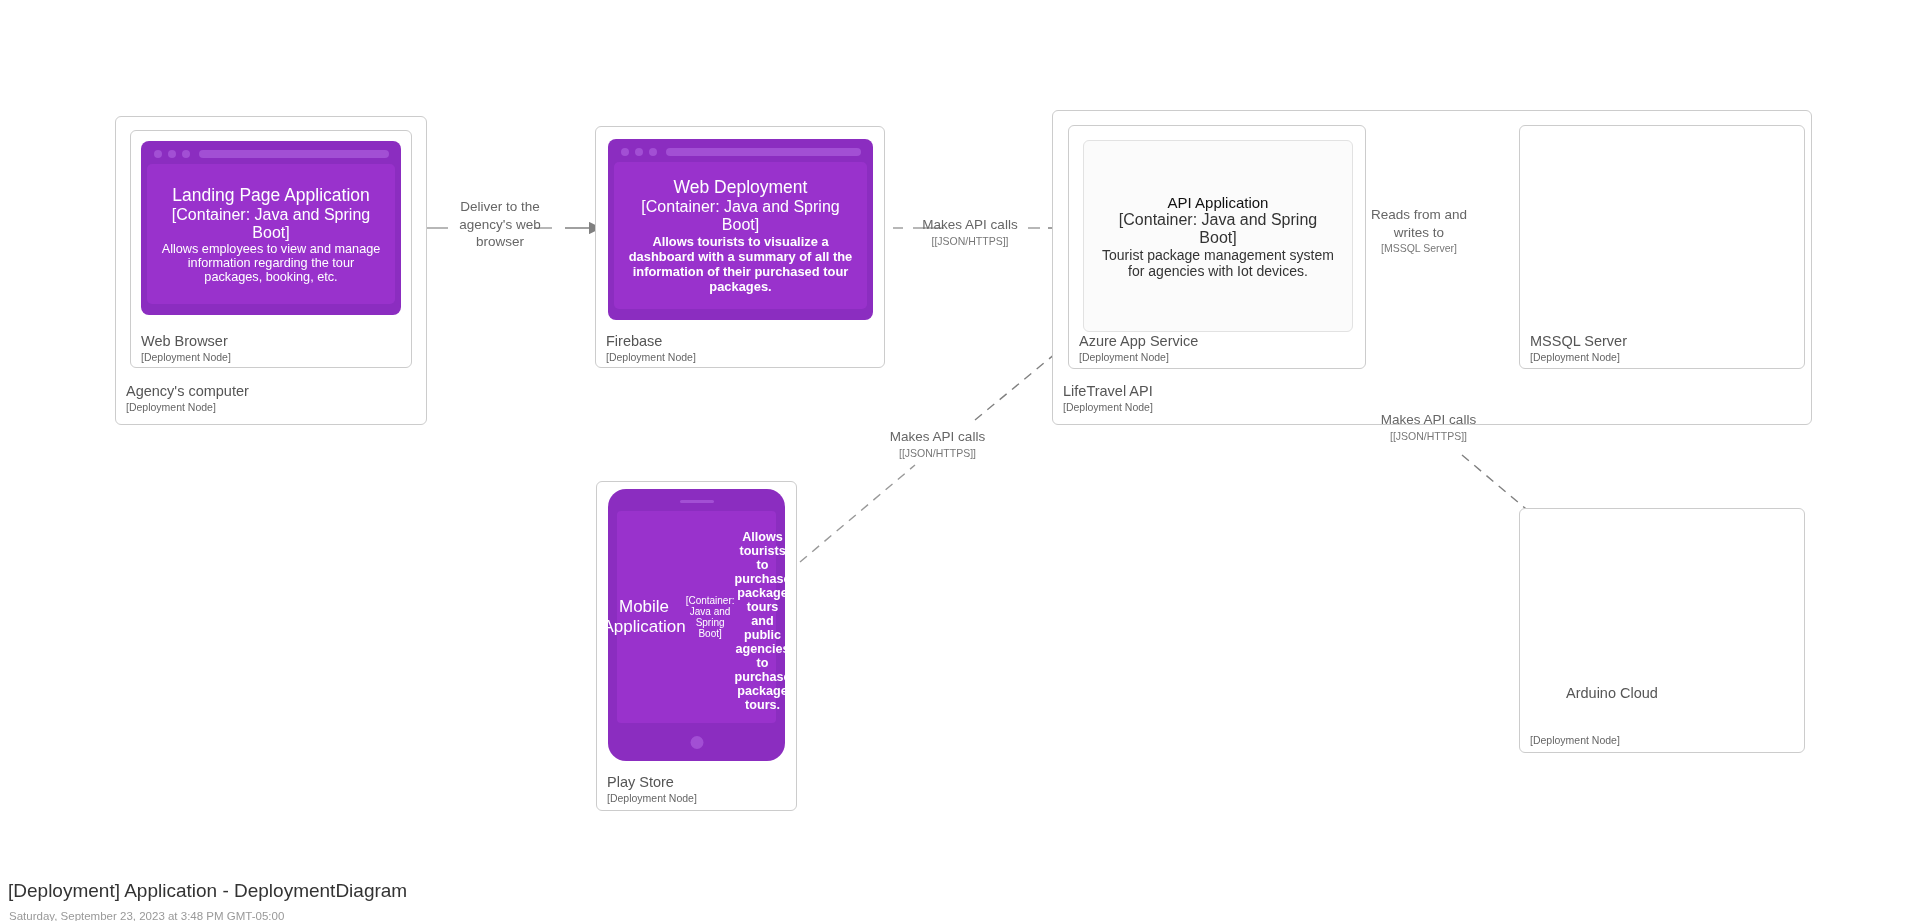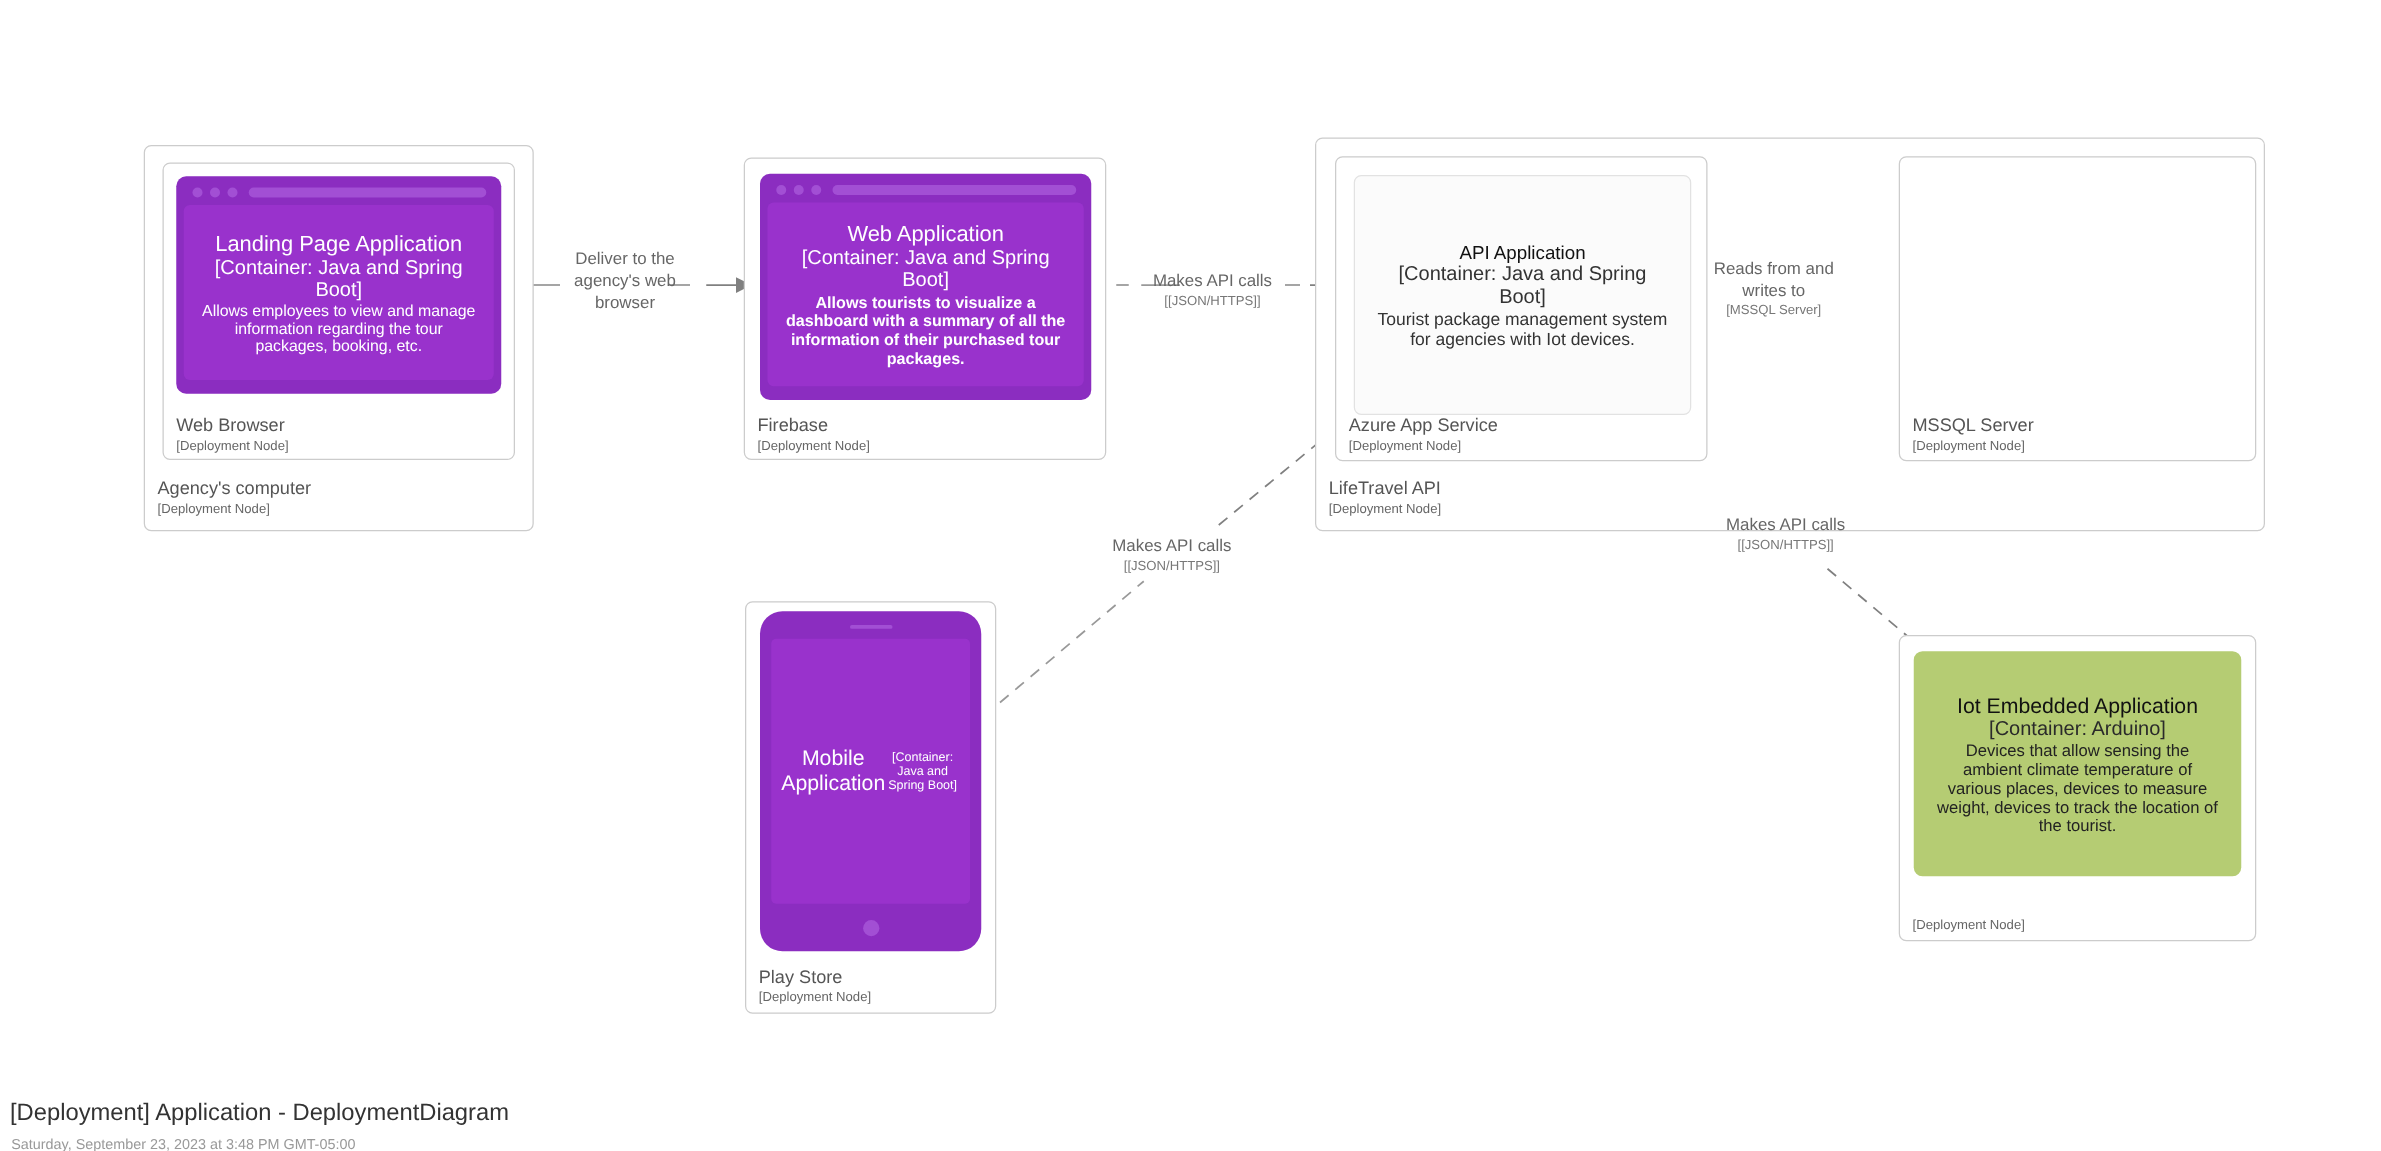--- a/index.html
+++ b/index.html
@@ -112,36 +112,37 @@
   <div class="dnode-type" style="left:606px;top:352px;">[Deployment Node]</div>
 
   <div class="browser" style="left:608px;top:139px;width:265px;height:181px;">
     <div class="browser-bar">
       <span class="dot"></span>
       <span class="dot"></span>
       <span class="dot"></span>
       <span class="urlbar"></span>
     </div>
     <div class="browser-screen">
-      <div class="c-title" style="font-size:17.5px;">Web Application</div>
+      <div class="c-title" style="font-size:17.5px;">Web Deployment</div>
       <div class="c-tech">[Container: Java and Spring Boot]</div>
       <div class="c-desc" style="font-size:12.9px;font-weight:bold;">Allows tourists to visualize a dashboard with a summary of all the information of their purchased tour packages.</div>
     </div>
   </div>
 
   <div class="dnode" style="left:596px;top:481px;width:201px;height:330px;">
   </div>
   <div class="dnode-label" style="left:607px;top:774px;">Play Store</div>
   <div class="dnode-type" style="left:607px;top:793px;">[Deployment Node]</div>
 
   <div class="mobile" style="left:608px;top:489px;width:177px;height:272px;">
     <div class="mobile-speaker"></div>
     <div class="mobile-screen">
       <div class="c-title" style="font-size:17px;">Mobile Application</div>
       <div class="c-tech" style="font-size:10px;">[Container: Java and Spring Boot]</div>
+      <div class="c-desc" style="font-size:12.6px;font-weight:bold;margin-top:7px;">Allows tourists to purchase package tours and public agencies to purchase package tours.</div>
     </div>
     <div class="mobile-home"></div>
   </div>
 
   <div class="dnode" style="left:1052px;top:110px;width:760px;height:315px;">
   </div>
   <div class="dnode-label" style="left:1063px;top:383px;">LifeTravel API</div>
   <div class="dnode-type" style="left:1063px;top:402px;">[Deployment Node]</div>
 
   <div class="dnode" style="left:1068px;top:125px;width:298px;height:244px;">
@@ -159,25 +160,20 @@
   </div>
   <div class="dnode-label" style="left:1530px;top:333px;">MSSQL Server</div>
   <div class="dnode-type" style="left:1530px;top:352px;">[Deployment Node]</div>
 
 
   <div class="dnode" style="left:1519px;top:508px;width:286px;height:245px;">
   </div>
   <div class="dnode-label" style="left:1530px;top:685px;margin-left:36px;">Arduino Cloud</div>
   <div class="dnode-type" style="left:1530px;top:735px;">[Deployment Node]</div>
 
-  <div class="plainbox" style="left:1531px;top:521px;width:262px;height:180px;background:#B5CC73;border-radius:7px;color:#1f1f1f;">
-    <div class="c-title" style="font-size:17px;color:#111111;">Iot Embedded Application</div>
-    <div class="c-tech" style="color:#2a2a2a;">[Container: Arduino]</div>
-    <div class="c-desc" style="font-size:13.3px;color:#222222;">Devices that allow sensing the ambient climate temperature of various places, devices to measure weight, devices to track the location of the tourist.</div>
-  </div>
 
   <div class="rel-label" style="left:440px;top:198px;width:120px;">
     <div class="rl-main">Deliver to the
 agency's web
 browser</div>
   </div>
 
   <div class="rel-label" style="left:910px;top:216px;width:120px;">
     <div class="rl-main">Makes API calls</div>
     <div class="rl-tech">[[JSON/HTTPS]]</div>

